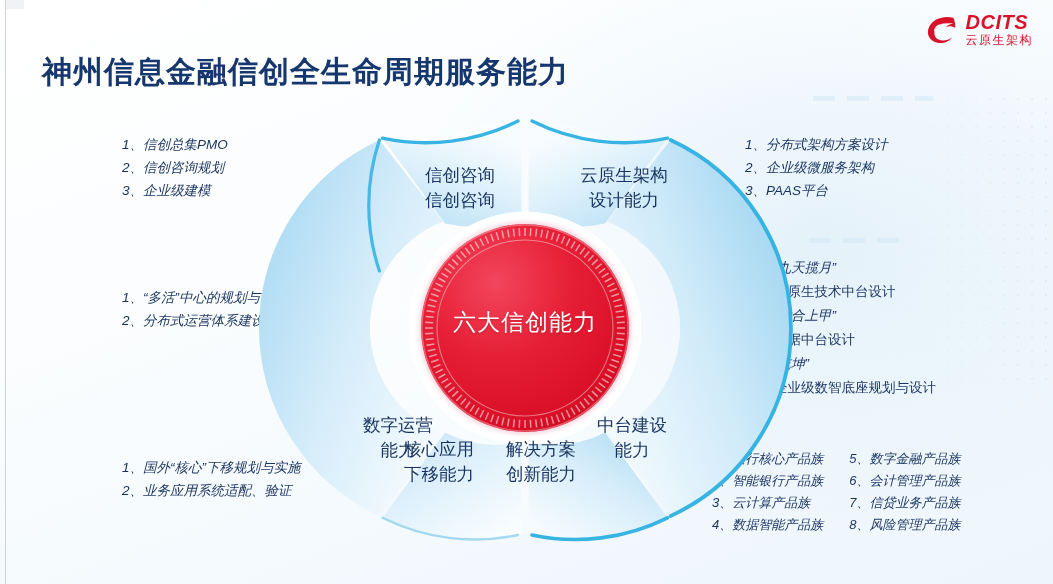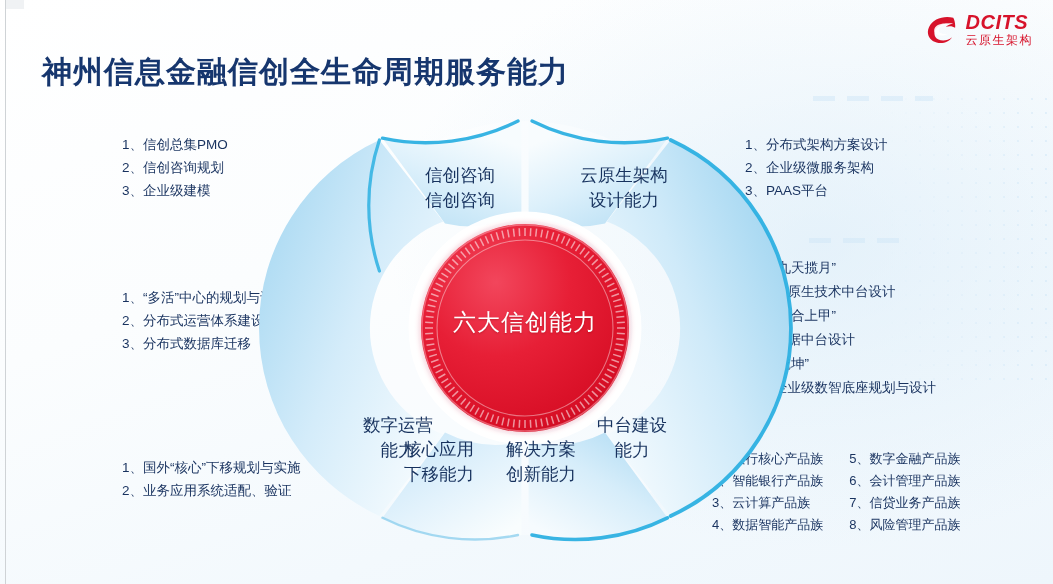--- a/index.html
+++ b/index.html
@@ -54,21 +54,21 @@
 
   
   .title {
     position: absolute; left: 42px; top: 52px;
     font-size: 30px; font-weight: bold; color: #16366e;
     letter-spacing: 1px; white-space: nowrap;
   }
 
   
   .note { position: absolute; color: #18325f; font-size: 13.5px; line-height: 23px; white-space: nowrap; }
-  .note .ln { display: block; }
+  .note .ln { display: block; font-style: italic; }
   .note .sub { display: block; padding-left: 22px; }
   #note-tl { left: 122px; top: 133px; }
   #note-ml { left: 122px; top: 286px; }
   #note-bl { left: 122px; top: 456px; }
   #note-tr { left: 745px; top: 133px; }
   #note-mr { left: 752px; top: 256px; line-height: 24px; }
   #note-br { left: 712px; top: 448px; font-size: 13px; line-height: 22px;
              display: flex; gap: 26px; }
   #note-br .col { display: block; }
 
@@ -122,21 +122,20 @@
 
   <div class="note" id="note-tl">
     <span class="ln">1、信创总集PMO</span>
     <span class="ln">2、信创咨询规划</span>
     <span class="ln">3、企业级建模</span>
   </div>
 
   <div class="note" id="note-ml">
     <span class="ln">1、“多活”中心的规划与设计</span>
     <span class="ln">2、分布式运营体系建设</span>
-    <span class="ln">3、分布式数据库迁移</span>
   </div>
 
   <div class="note" id="note-bl">
     <span class="ln">1、国外“核心”下移规划与实施</span>
     <span class="ln">2、业务应用系统适配、验证</span>
   </div>
 
   <div class="note" id="note-tr">
     <span class="ln">1、分布式架构方案设计</span>
     <span class="ln">2、企业级微服务架构</span>

